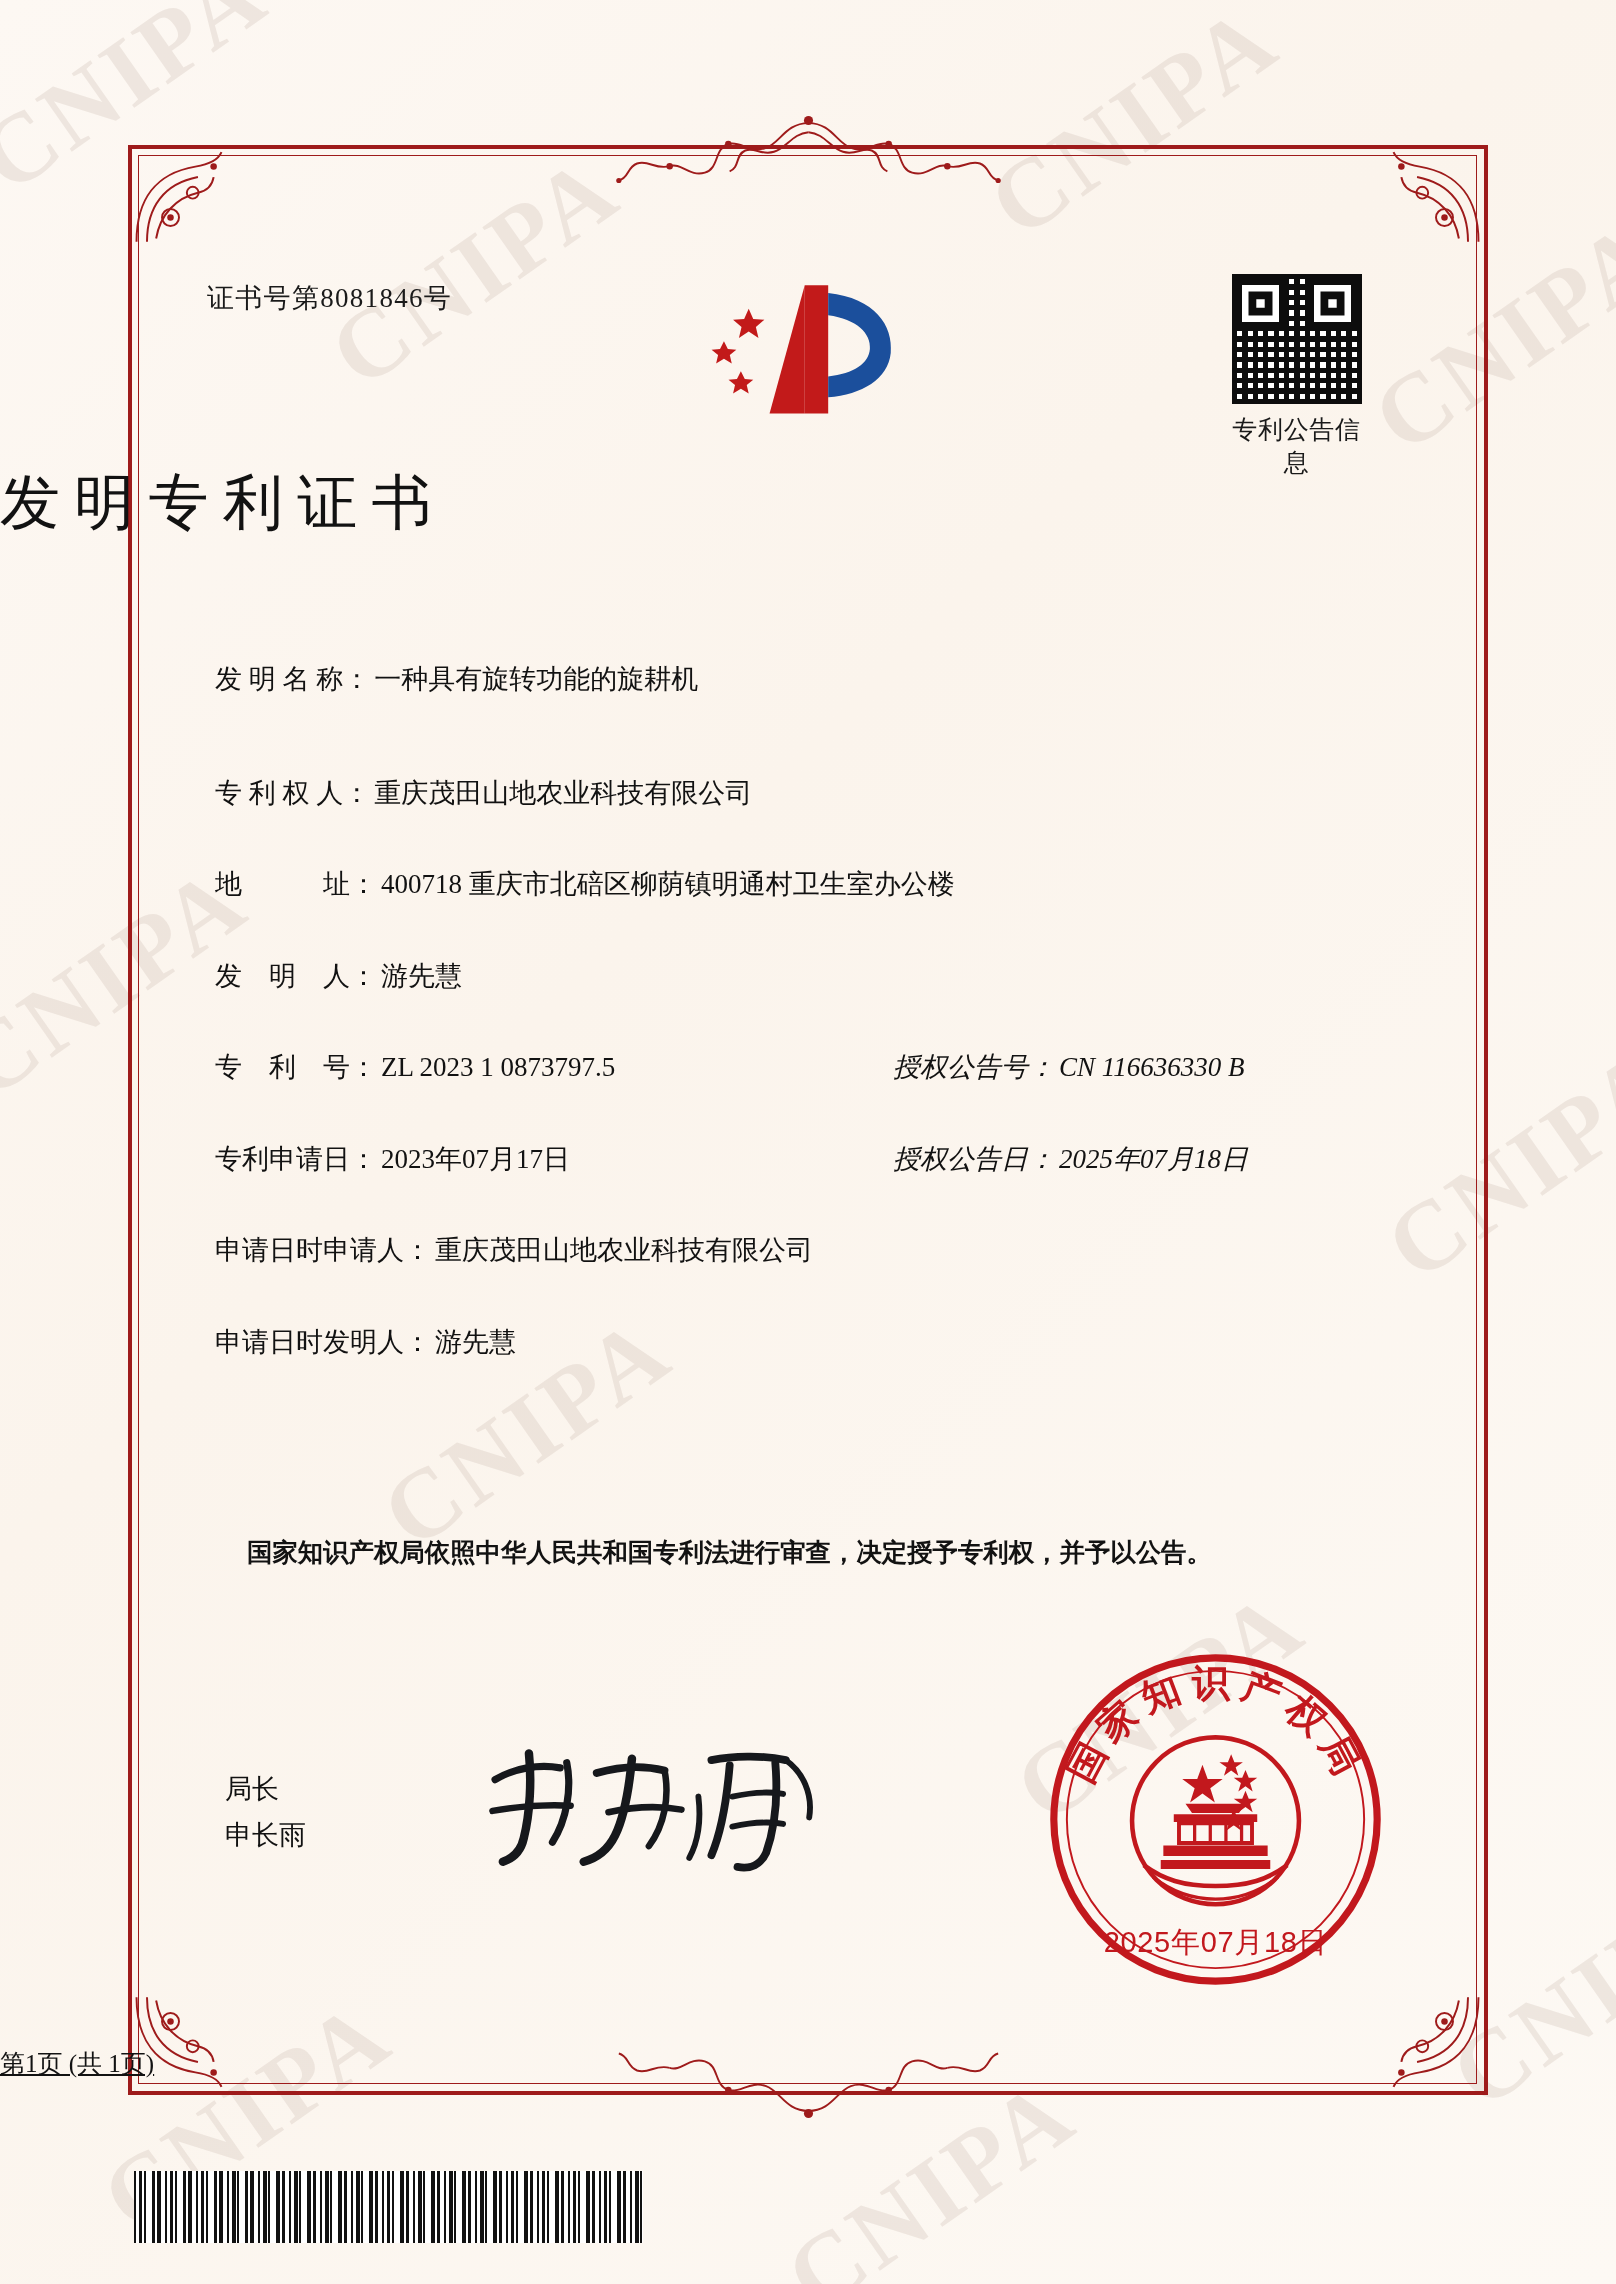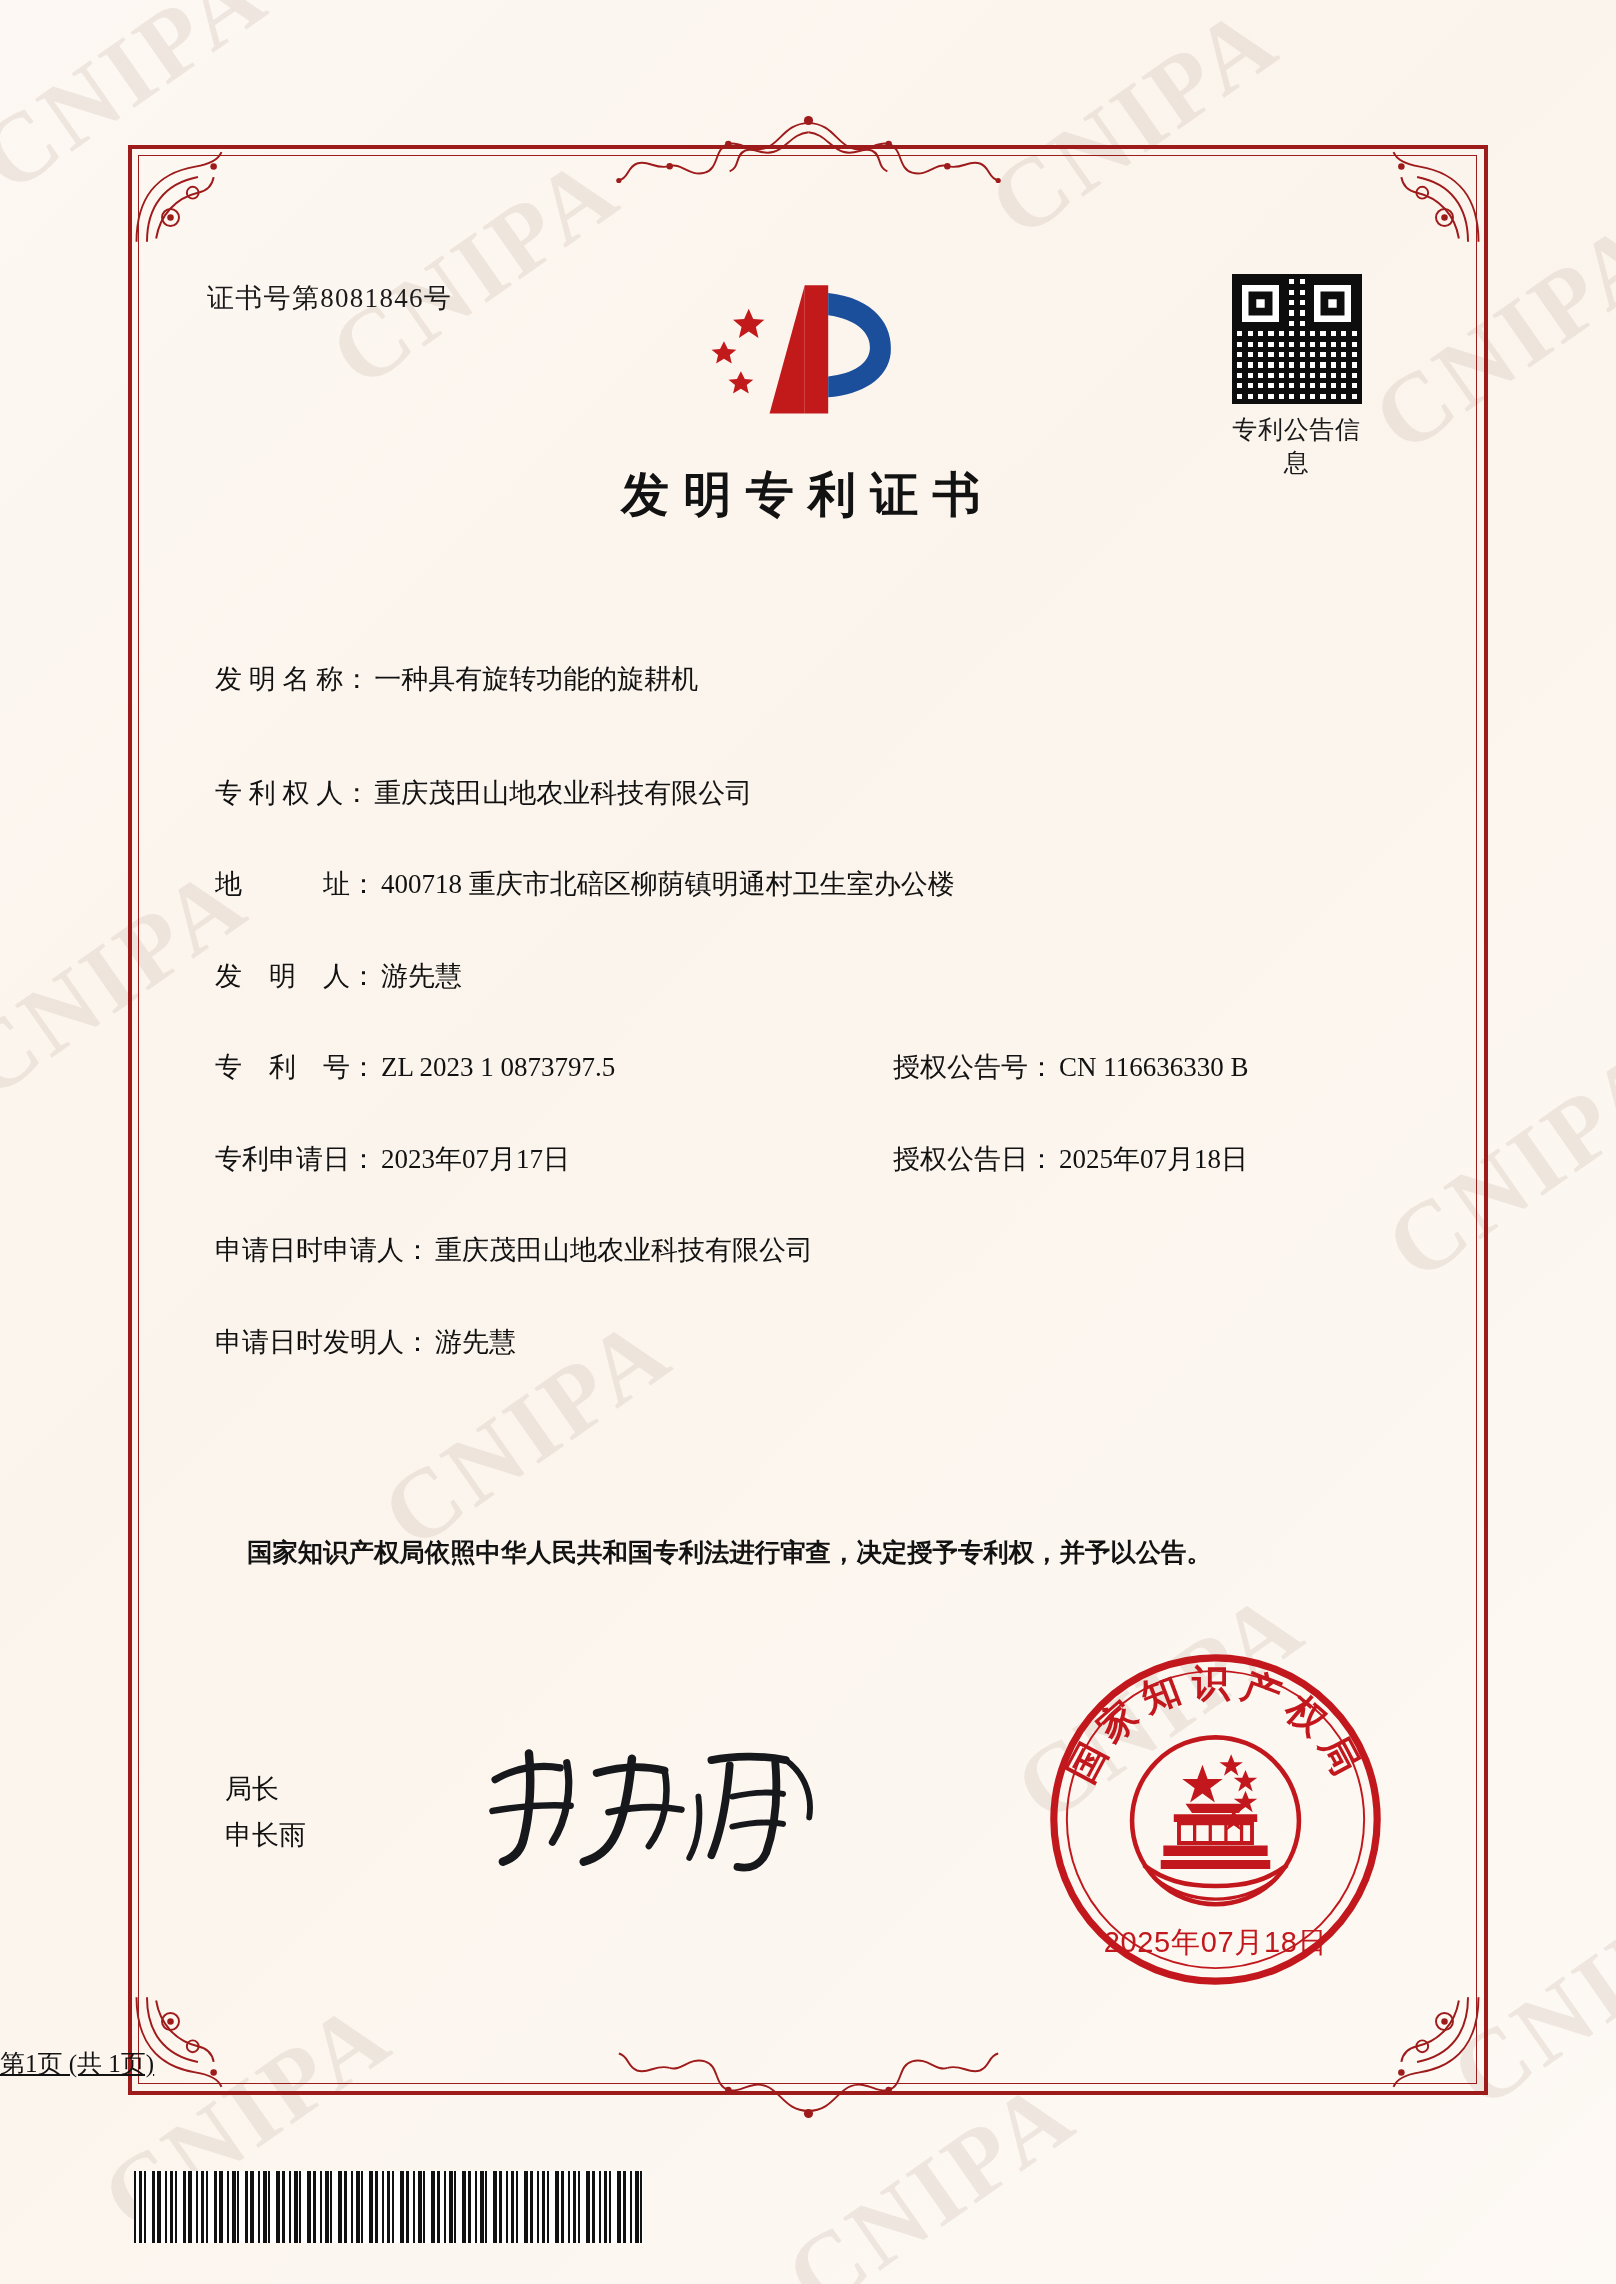--- a/index.html
+++ b/index.html
@@ -136,23 +136,22 @@
   .qr-label {
     margin-top: 9px;
     font-size: 25px;
     color: #1a1a1a;
     letter-spacing: 0.7px;
   }
   .main-title {
     position: absolute;
     left: 0; right: 0;
     top: 463px;
-    text-align: center;
-    font-size: 48px;
-    font-weight: bold;
+    font-size: 60px;
+    font-weight: normal;
     letter-spacing: 14.3px;
     color: #121212;
     font-family: "Liberation Serif", "DejaVu Serif", serif;
   }
   .fields {
     position: absolute;
     left: 215px;
     top: 659px;
     width: 1174px;
   }
@@ -173,20 +172,21 @@
     padding-left: 3.9px;
   }
   .frow.two-col { position: relative; }
   .col2 {
     position: absolute;
     left: 678px;
     top: 0;
     display: flex;
     align-items: flex-start;
     white-space: nowrap;
+    font-style: italic;
   }
   .spacer-lg { margin-bottom: 73px; }
   .spacer-md { margin-bottom: 51px; }
 
   .statement {
     position: absolute;
     left: 196px;
     top: 1529px;
     width: 1226px;
     font-size: 25.4px;

